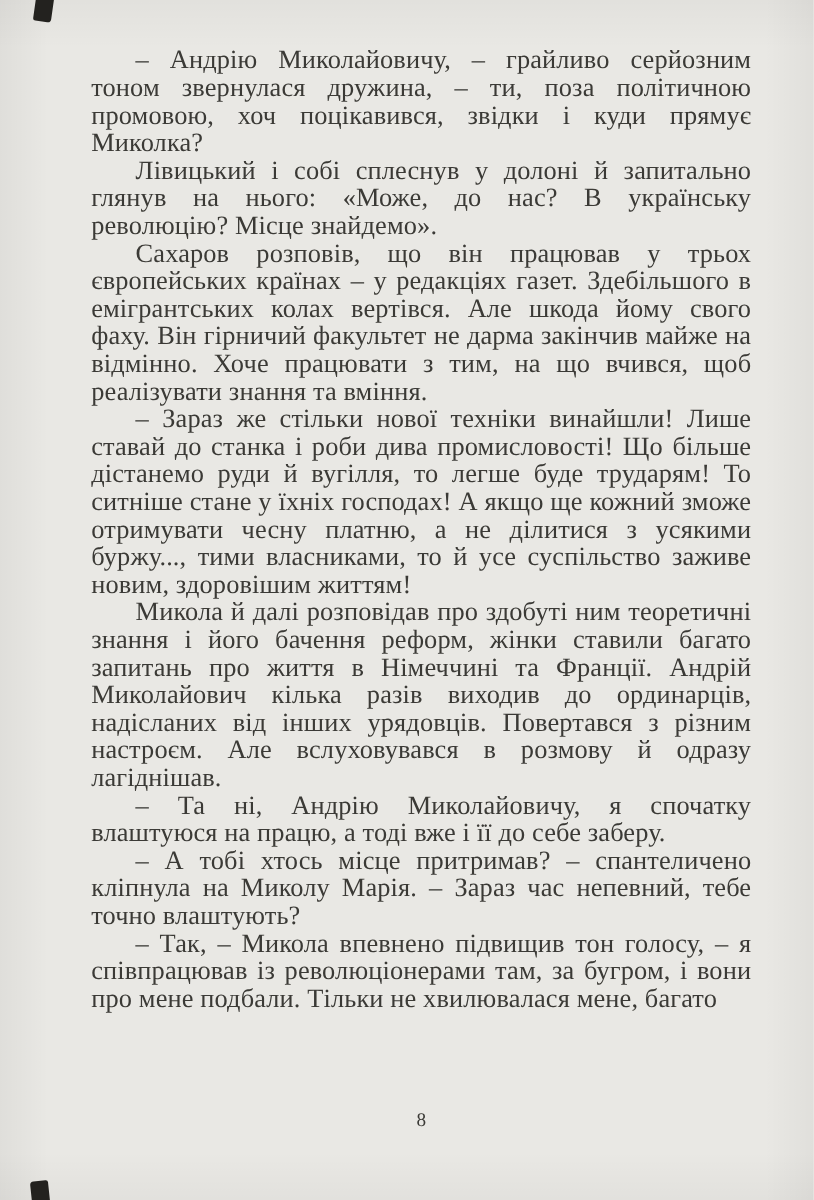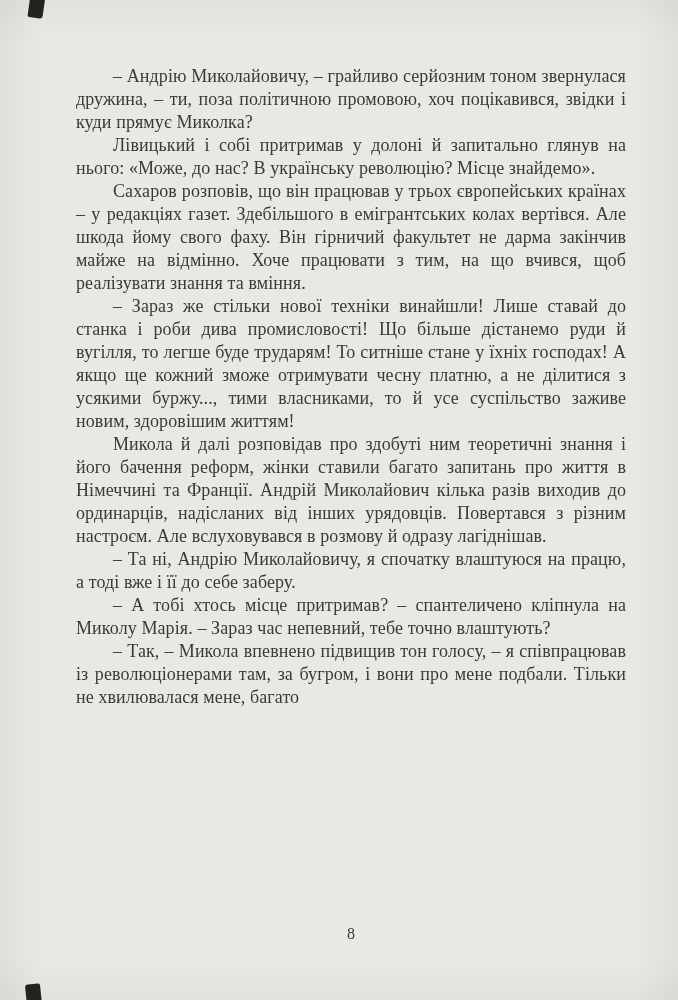--- a/index.html
+++ b/index.html
@@ -41,25 +41,24 @@
     height: 22px;
     transform: rotate(-6deg);
     border-radius: 3px 2px 0 0;
   }
   .text-block {
     position: absolute;
     left: 76px;
     right: 52px;
     top: 38px;
     color: var(--ink, #3b3a36);
-    font-size: 18px;
+    font-size: 22px;
     line-height: 23px;
     text-align: justify;
     letter-spacing: 0.1px;
-    margin-top: 27px;
   }
   .text-block p {
     margin: 0;
     padding: 0;
     text-indent: 37px;
   }
   .page-number {
     position: absolute;
     left: 76px;
     right: 52px;
@@ -72,21 +71,21 @@
 </head>
 <body>
 
 <div class="page">
 
   <div class="scan-mark top-left"></div>
   <div class="scan-mark bottom-left"></div>
 
   <div class="text-block">
     <p>– Андрію Миколайовичу, – грайливо серйозним тоном звернулася дружина, – ти, поза політичною промовою, хоч поцікавився, звідки і куди прямує Миколка?</p>
-    <p>Лівицький і собі притримав у долоні й запитально глянув на нього: «Може, до нас? В українську революцію? Місце знайдемо».</p>
+    <p>Лівицький і собі сплеснув у долоні й запитально глянув на нього: «Може, до нас? В українську революцію? Місце знайдемо».</p>
     <p>Сахаров розповів, що він працював у трьох європейських країнах – у редакціях газет. Здебільшого в емігрантських колах вертівся. Але шкода йому свого фаху. Він гірничий факультет не дарма закінчив майже на відмінно. Хоче працювати з тим, на що вчився, щоб реалізувати знання та вміння.</p>
     <p>– Зараз же стільки нової техніки винайшли! Лише ставай до станка і роби дива промисловості! Що більше дістанемо руди й вугілля, то легше буде трударям! То ситніше стане у їхніх господах! А якщо ще кожний зможе отримувати чесну платню, а не ділитися з усякими буржу..., тими власниками, то й усе суспільство заживе новим, здоровішим життям!</p>
     <p>Микола й далі розповідав про здобуті ним теоретичні знання і його бачення реформ, жінки ставили багато запитань про життя в Німеччині та Франції. Андрій Миколайович кілька разів виходив до ординарців, надісланих від інших урядовців. Повертався з різним настроєм. Але вслуховувався в розмову й одразу лагіднішав.</p>
     <p>– Та ні, Андрію Миколайовичу, я спочатку влаштуюся на працю, а тоді вже і її до себе заберу.</p>
     <p>– А тобі хтось місце притримав? – спантеличено кліпнула на Миколу Марія. – Зараз час непевний, тебе точно влаштують?</p>
     <p>– Так, – Микола впевнено підвищив тон голосу, – я співпрацював із революціонерами там, за бугром, і вони про мене подбали. Тільки не хвилювалася мене, багато</p>
   </div>
 
   <div class="page-number">8</div>
 

